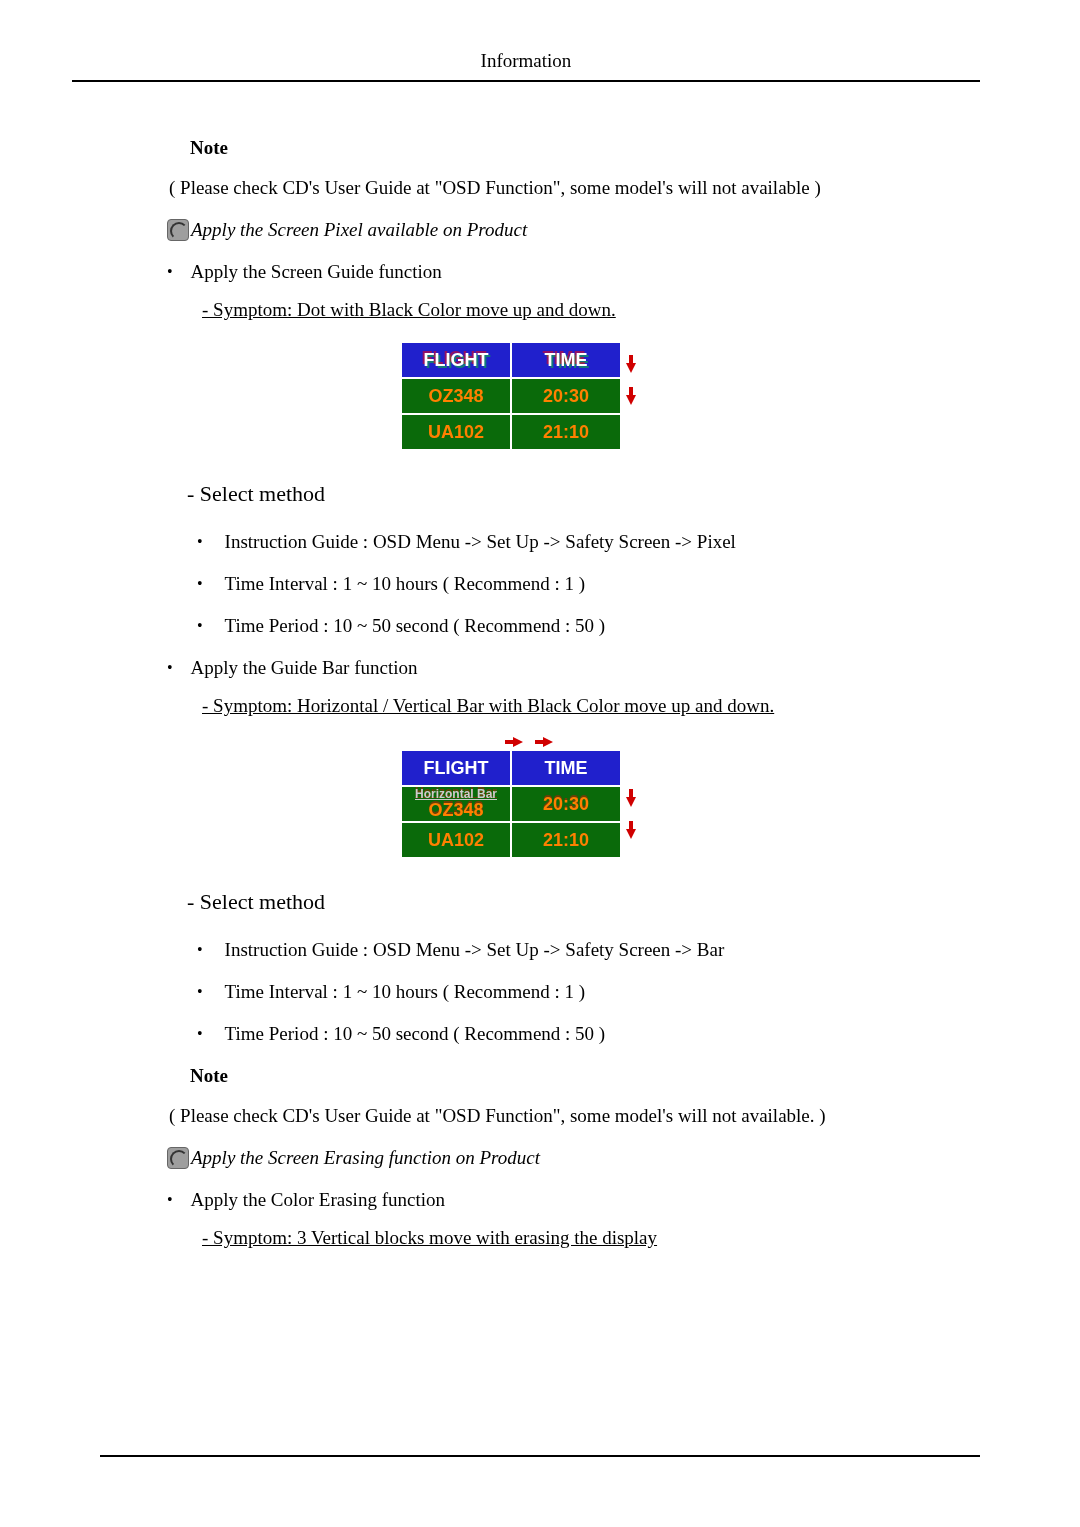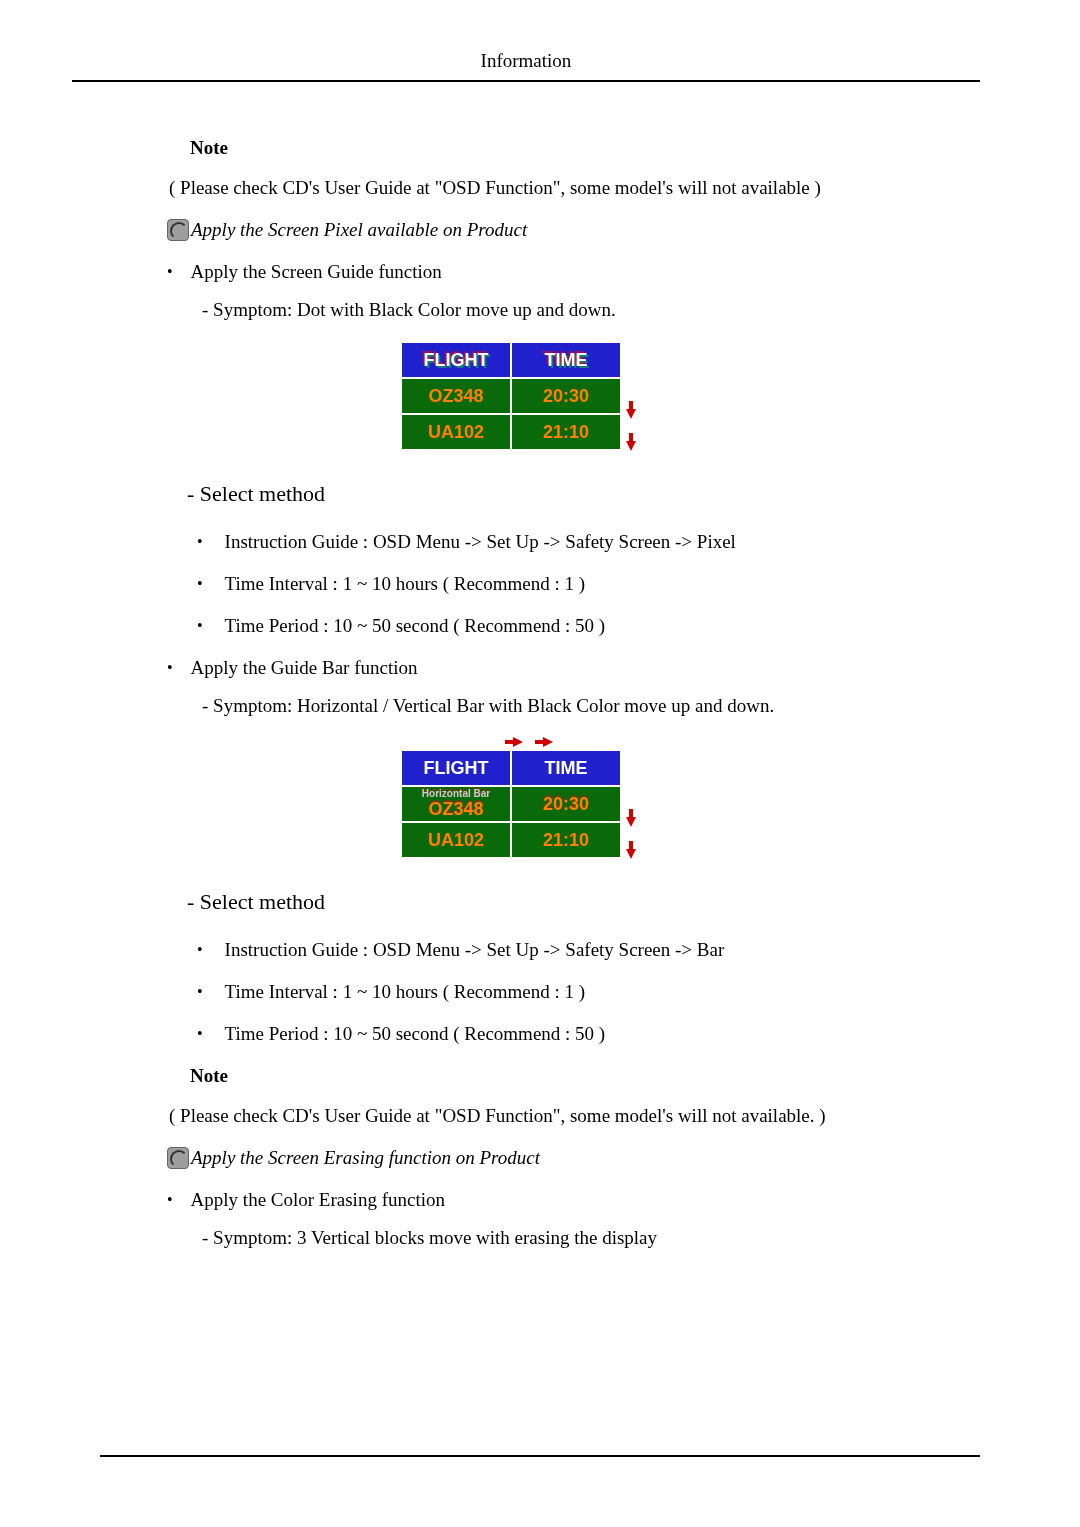--- a/index.html
+++ b/index.html
@@ -78,20 +78,21 @@
       margin-bottom: 16px;
     }
     .bullet-dot {
       margin-right: 18px;
       font-size: 16px;
       padding-top: 2px;
     }
     .symptom {
       margin-left: 130px;
       margin-bottom: 20px;
+      text-decoration: underline;
     }
     .select-method-h {
       font-weight: normal;
       font-size: 22px;
       margin-left: 115px;
       margin-bottom: 24px;
     }
     .bullet-l2 {
       margin-left: 125px;
       display: flex;
@@ -130,24 +131,25 @@
     .tbl-cell {
       background: #0a6a0a;
       color: #ff8000;
     }
     .tbl-cell-shift {
       background: #0a6a0a;
       color: #ff8000;
       text-shadow: 0 -2px 0 rgba(255,0,0,0.4);
     }
     .hbar-label {
-      font-size: 10px;
+      font-size: 12px;
       color: #ccc;
       display: block;
       line-height: 1;
+      text-decoration: underline;
     }
     .arrows-v {
       width: 30px;
       padding-left: 4px;
       display: flex;
       flex-direction: column;
       justify-content: flex-start;
       gap: 6px;
       padding-top: 2px;
     }
@@ -191,21 +193,21 @@
       left: -18px;
       top: -2px;
     }
     .fig-col {
       display: flex;
       flex-direction: column;
       align-items: center;
     }
     .fig-row {
       display: flex;
-      align-items: flex-end;
+      align-items: flex-start;
     }
     .footer-line {
       position: absolute;
       bottom: 70px;
       left: 100px;
       right: 100px;
       border-top: 2px solid #000;
     }
   </style>
 </head>

